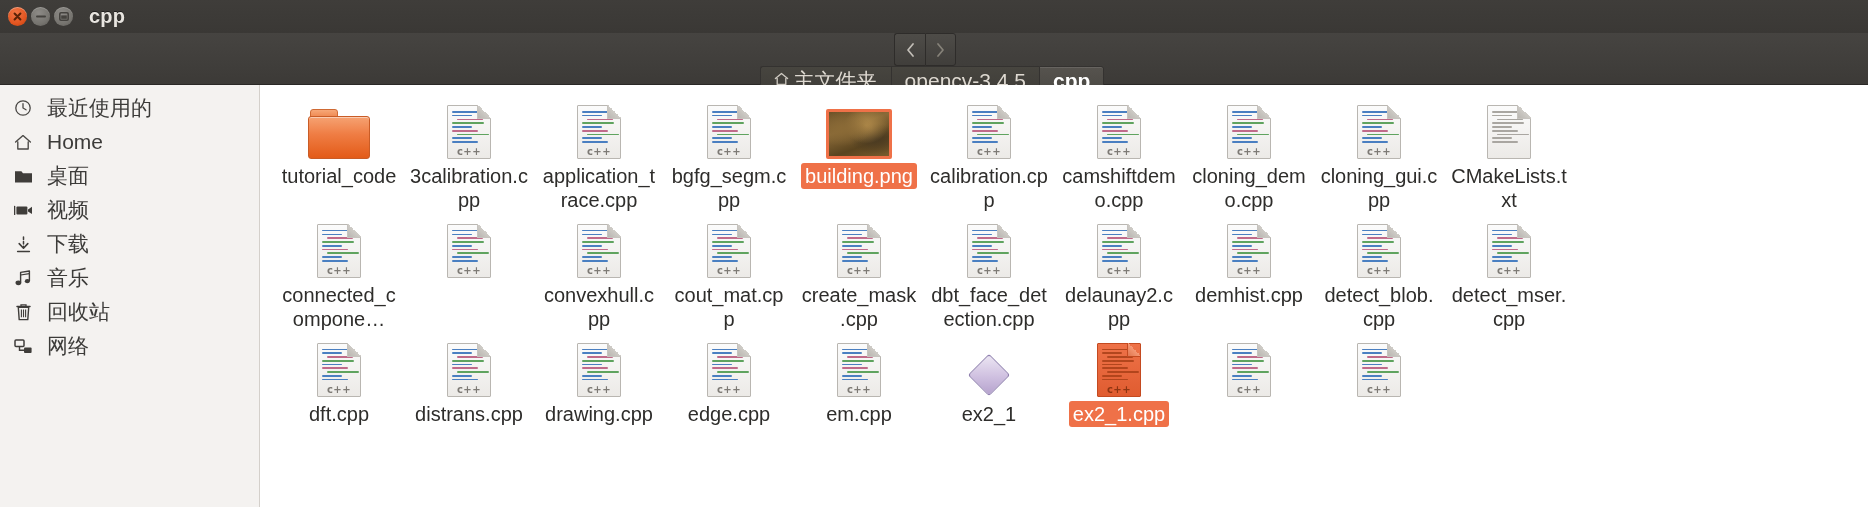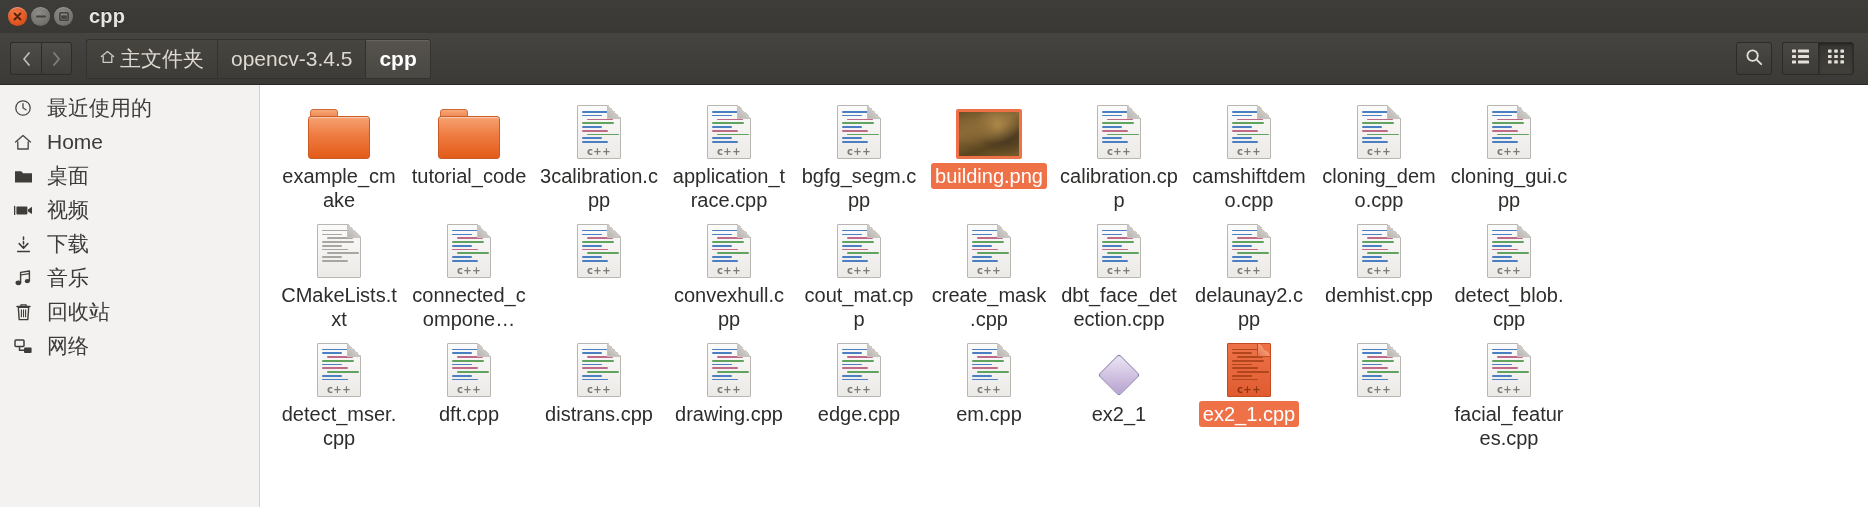--- a/index.html
+++ b/index.html
@@ -35,20 +35,21 @@
   }
 
   
   .toolbar {
     height: 52px; min-height: 52px;
     background: linear-gradient(to bottom, #464441 0%, #3c3a37 100%);
     border-bottom: 1px solid #2a2826;
     display: flex; align-items: center;
     padding: 0 14px 0 10px;
     position: relative;
+    flex-direction: column;
   }
   .navpair { display: flex; margin-right: 14px; }
   .navbtn {
     width: 31px; height: 33px;
     background: linear-gradient(to bottom, #4e4c48 0%, #403e3b 100%);
     border: 1px solid #2e2c2a;
     display: flex; align-items: center; justify-content: center;
     color: #b9b5ae; font-size: 17px;
   }
   .navbtn.back { border-radius: 3px 0 0 3px; border-right: none; }
@@ -402,29 +403,20 @@
       </div>
     <div class="files">
       <div class="grid" id="grid">
           <div class="cell">
             <div class="iconwrap">
               <div class="folder">
                 <div class="tab"></div>
                 <div class="body2"></div>
               </div>
             </div>
-            <div class="label">example_cmake</div>
-          </div>
-          <div class="cell">
-            <div class="iconwrap">
-              <div class="folder">
-                <div class="tab"></div>
-                <div class="body2"></div>
-              </div>
-            </div>
             <div class="label">tutorial_code</div>
           </div>
           <div class="cell">
             <div class="iconwrap">
               <div class="doc">
                 <div class="page"></div>
                 <div class="lines">
                   <div class="ln" style="background: rgb(74, 127, 193); width: 100%;"></div>
                   <div class="ln" style="background: rgb(74, 127, 193); width: 62%;"></div>
                   <div class="ln" style="background: rgb(192, 106, 138); width: 80%; margin-left: 5px;"></div>
@@ -968,19 +960,18 @@
                   <div class="ln" style="background: rgb(74, 127, 193); width: 62%;"></div>
                   <div class="ln" style="background: rgb(192, 106, 138); width: 80%;"></div>
                   <div class="ln" style="background: rgb(95, 163, 95); width: 100%; margin-left: 5px;"></div>
                   <div class="ln" style="background: rgb(74, 127, 193); width: 62%;"></div>
                   <div class="ln" style="background: rgb(74, 127, 193); width: 80%;"></div>
                 </div>
                 <div class="fold"></div>
                 <div class="badge">c++</div>
               </div>
             </div>
-            <div class="label">facial_features.cpp</div>
           </div>
         </div>
     </div>
   </div>
 
 </div>
 
 </body></html>

